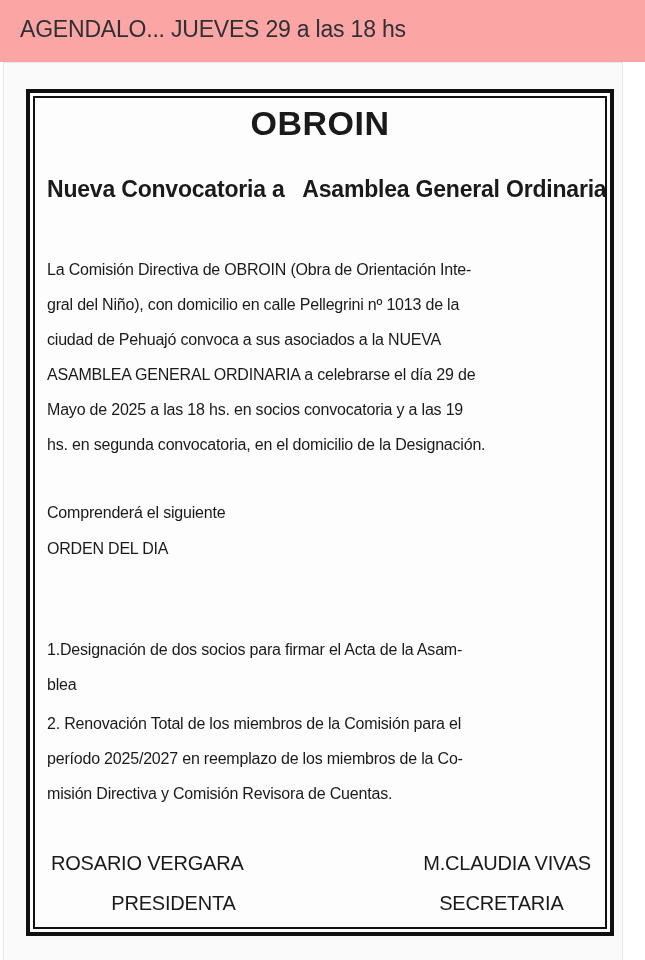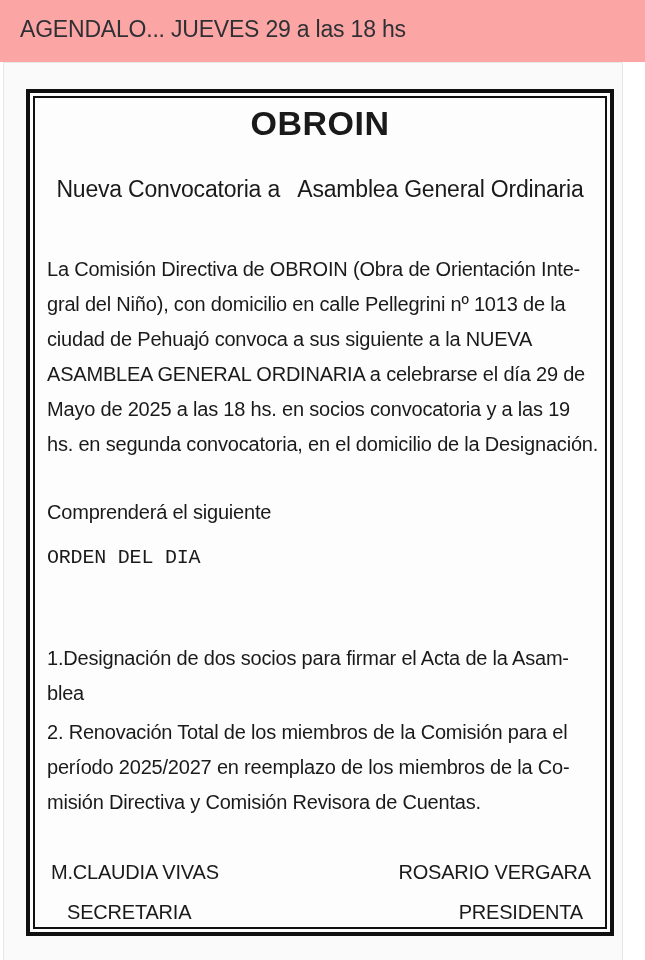--- a/index.html
+++ b/index.html
@@ -49,36 +49,36 @@
   .doc-title{
     text-align:center;
     font-size:34px;
     font-weight:700;
     line-height:38px;
     letter-spacing:0.5px;
   }
   .doc-subtitle{
     text-align:center;
     font-size:23px;
-    font-weight:400;
+    font-weight:700;
     line-height:35px;
     margin-top:30px;
     white-space:pre;
     letter-spacing:-0.2px;
   }
   .body-block{margin-top:45px;}
   .line{
-    font-size:20px;
+    font-size:16px;
     line-height:35px;
     white-space:pre;
     letter-spacing:-0.2px;
   }
   .line .b{font-weight:400;}
   .agenda-intro{margin-top:33px;}
-  .agenda-heading{margin-top:10px;font-family:Liberation Mono, monospace;}
+  .agenda-heading{margin-top:1px;}
   .items-block{margin-top:66px;}
   .item{margin-top:4px;}
   .item:first-child{margin-top:0;}
   .signatures{
     display:flex;
     justify-content:space-between;
     margin-top:35px;
     padding:0 2px 0 4px;
   }
   .sig{font-size:20px;line-height:35px;letter-spacing:-0.2px;}
@@ -95,21 +95,21 @@
   <div class="doc-outer">
     <div class="doc-inner">
 
       <div class="doc-title">OBROIN</div>
 
       <div class="doc-subtitle">Nueva Convocatoria a   Asamblea General Ordinaria</div>
 
       <div class="body-block">
           <div class="line"><span>La Comisión Directiva de OBROIN (Obra de Orientación Inte-</span></div>
           <div class="line"><span>gral del Niño), con domicilio en calle Pellegrini nº 1013 de la</span></div>
-          <div class="line"><span>ciudad de Pehuajó convoca a sus siguiente a la </span><span class="b">NUEVA</span></div>
+          <div class="line"><span>ciudad de Pehuajó convoca a sus asociados a la </span><span class="b">NUEVA</span></div>
           <div class="line"><span class="b">ASAMBLEA GENERAL ORDINARIA</span><span> a celebrarse el día </span><span class="b">29 de</span></div>
           <div class="line"><span class="b">Mayo de 2025</span><span> a las </span><span class="b">18 hs.</span><span> en socios convocatoria y a las </span><span class="b">19</span></div>
           <div class="line"><span class="b">hs.</span><span> en segunda convocatoria, en el domicilio de la Designación.</span></div>
         </div>
 
       <div class="line agenda-intro">Comprenderá el siguiente</div>
       <div class="line agenda-heading">ORDEN DEL DIA</div>
 
       <div class="items-block">
           <div class="item">
@@ -117,25 +117,25 @@
             <div class="line">blea</div>
           </div>
           <div class="item">
             <div class="line">2. Renovación Total de los miembros de la Comisión para el</div>
             <div class="line">período 2025/2027 en reemplazo de los miembros de la Co-</div>
             <div class="line">misión Directiva y Comisión Revisora de Cuentas.</div>
           </div>
         </div>
 
       <div class="signatures">
+        <div class="sig sig-right">
+          <div class="sig-name">ROSARIO VERGARA</div>
+          <div class="sig-role">PRESIDENTA</div>
+        </div>
         <div class="sig sig-left">
           <div class="sig-name">M.CLAUDIA VIVAS</div>
           <div class="sig-role">SECRETARIA</div>
-        </div>
-        <div class="sig sig-right">
-          <div class="sig-name">ROSARIO VERGARA</div>
-          <div class="sig-role">PRESIDENTA</div>
         </div>
       </div>
 
     </div>
   </div>
 </div>
 
 </body></html>

